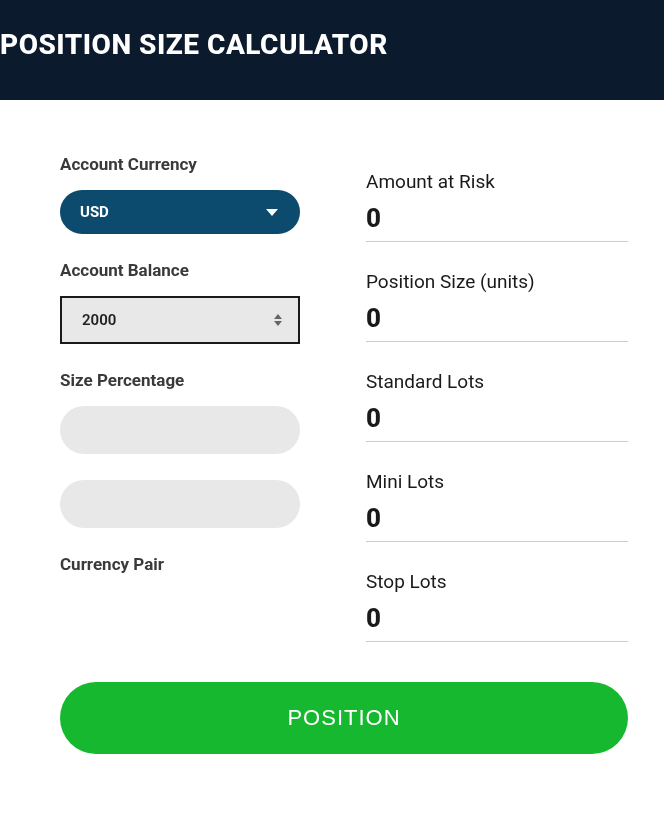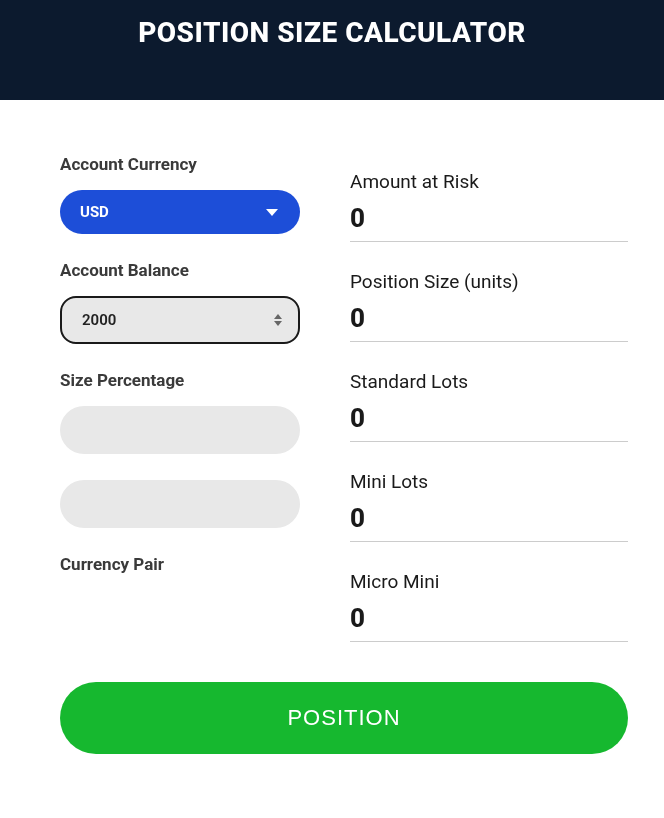--- a/index.html
+++ b/index.html
@@ -14,35 +14,35 @@
       height: 818px;
       background: #ffffff;
       overflow: hidden;
     }
 
     .header {
       background: #0c1a2e;
       height: 100px;
       display: flex;
       align-items: flex-start;
-      justify-content: center;
-      padding-top: 16px;
+      justify-content: flex-start;
+      padding-top: 28px;
     }
 
     .page-title {
       color: #ffffff;
       font-size: 28px;
       font-weight: 800;
       letter-spacing: 0.5px;
     }
 
     .content {
       padding: 54px 36px 20px 36px;
       display: flex;
-      gap: 14px;
+      gap: 30px;
     }
 
     .left-col {
       flex: 0 0 300px;
       display: flex;
       flex-direction: column;
       gap: 26px;
       padding-left: 24px;
     }
 
@@ -60,21 +60,21 @@
       gap: 16px;
     }
 
     .label {
       font-size: 17px;
       font-weight: 700;
       color: #3a3a3a;
     }
 
     .select-pill {
-      background: #1d4ed8;
+      background: #0c4a6e;
       color: #ffffff;
       border-radius: 999px;
       height: 44px;
       width: 240px;
       display: flex;
       align-items: center;
       justify-content: space-between;
       padding: 0 22px 0 20px;
       cursor: pointer;
       font-weight: 700;
@@ -98,21 +98,21 @@
       align-items: center;
       justify-content: space-between;
       padding: 0 16px 0 20px;
       font-weight: 600;
       font-size: 15px;
       color: #222;
     }
 
     .input-pill.focused {
       border: 2px solid #1a1a1a;
-      border-radius: 16px;
+      border-radius: 0;
       background: #e8e8e8;
     }
 
     .stepper {
       display: flex;
       flex-direction: column;
       gap: 2px;
     }
 
     .stepper-up, .stepper-down {
@@ -233,21 +233,21 @@
       <div class="result-label">Standard Lots</div>
       <div class="result-value">0</div>
     </div>
 
     <div class="result-group">
       <div class="result-label">Mini Lots</div>
       <div class="result-value">0</div>
     </div>
 
     <div class="result-group">
-      <div class="result-label">Micro Mini</div>
+      <div class="result-label">Stop Lots</div>
       <div class="result-value">0</div>
     </div>
 
   </div>
 
 </div>
 
 <button class="calculate-btn">POSITION</button>
 
 </body></html>

